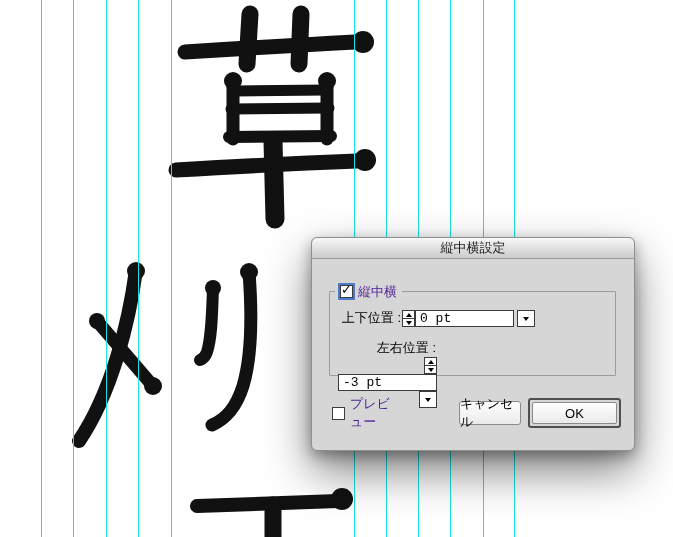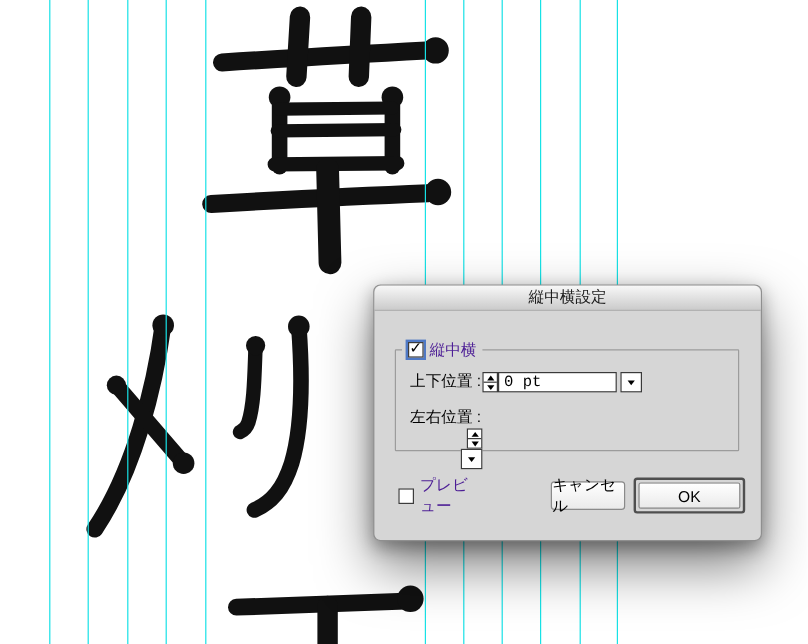--- a/index.html
+++ b/index.html
@@ -167,20 +167,21 @@
       <div class="row" style="top:47px;flex-direction:column;">
         <span class="rlabel">左右位置 :</span>
         <span class="stepper">
           <span class="stp up">
               <span class="tri-up"></span>
             </span>
           <span class="stp">
               <span class="tri-dn"></span>
             </span>
         </span>
+        <input class="field" value="-3 pt" style="">
         <span class="drop">
           <span class="tri-dn"></span>
         </span>
       </div>
     </div>
 
     <div class="bottomrow">
       <span class="checkbox"></span>
       <span class="lbl" style="margin-left:5px;">プレビュー</span>
       <span class="btn btn-cancel">キャンセル</span>

